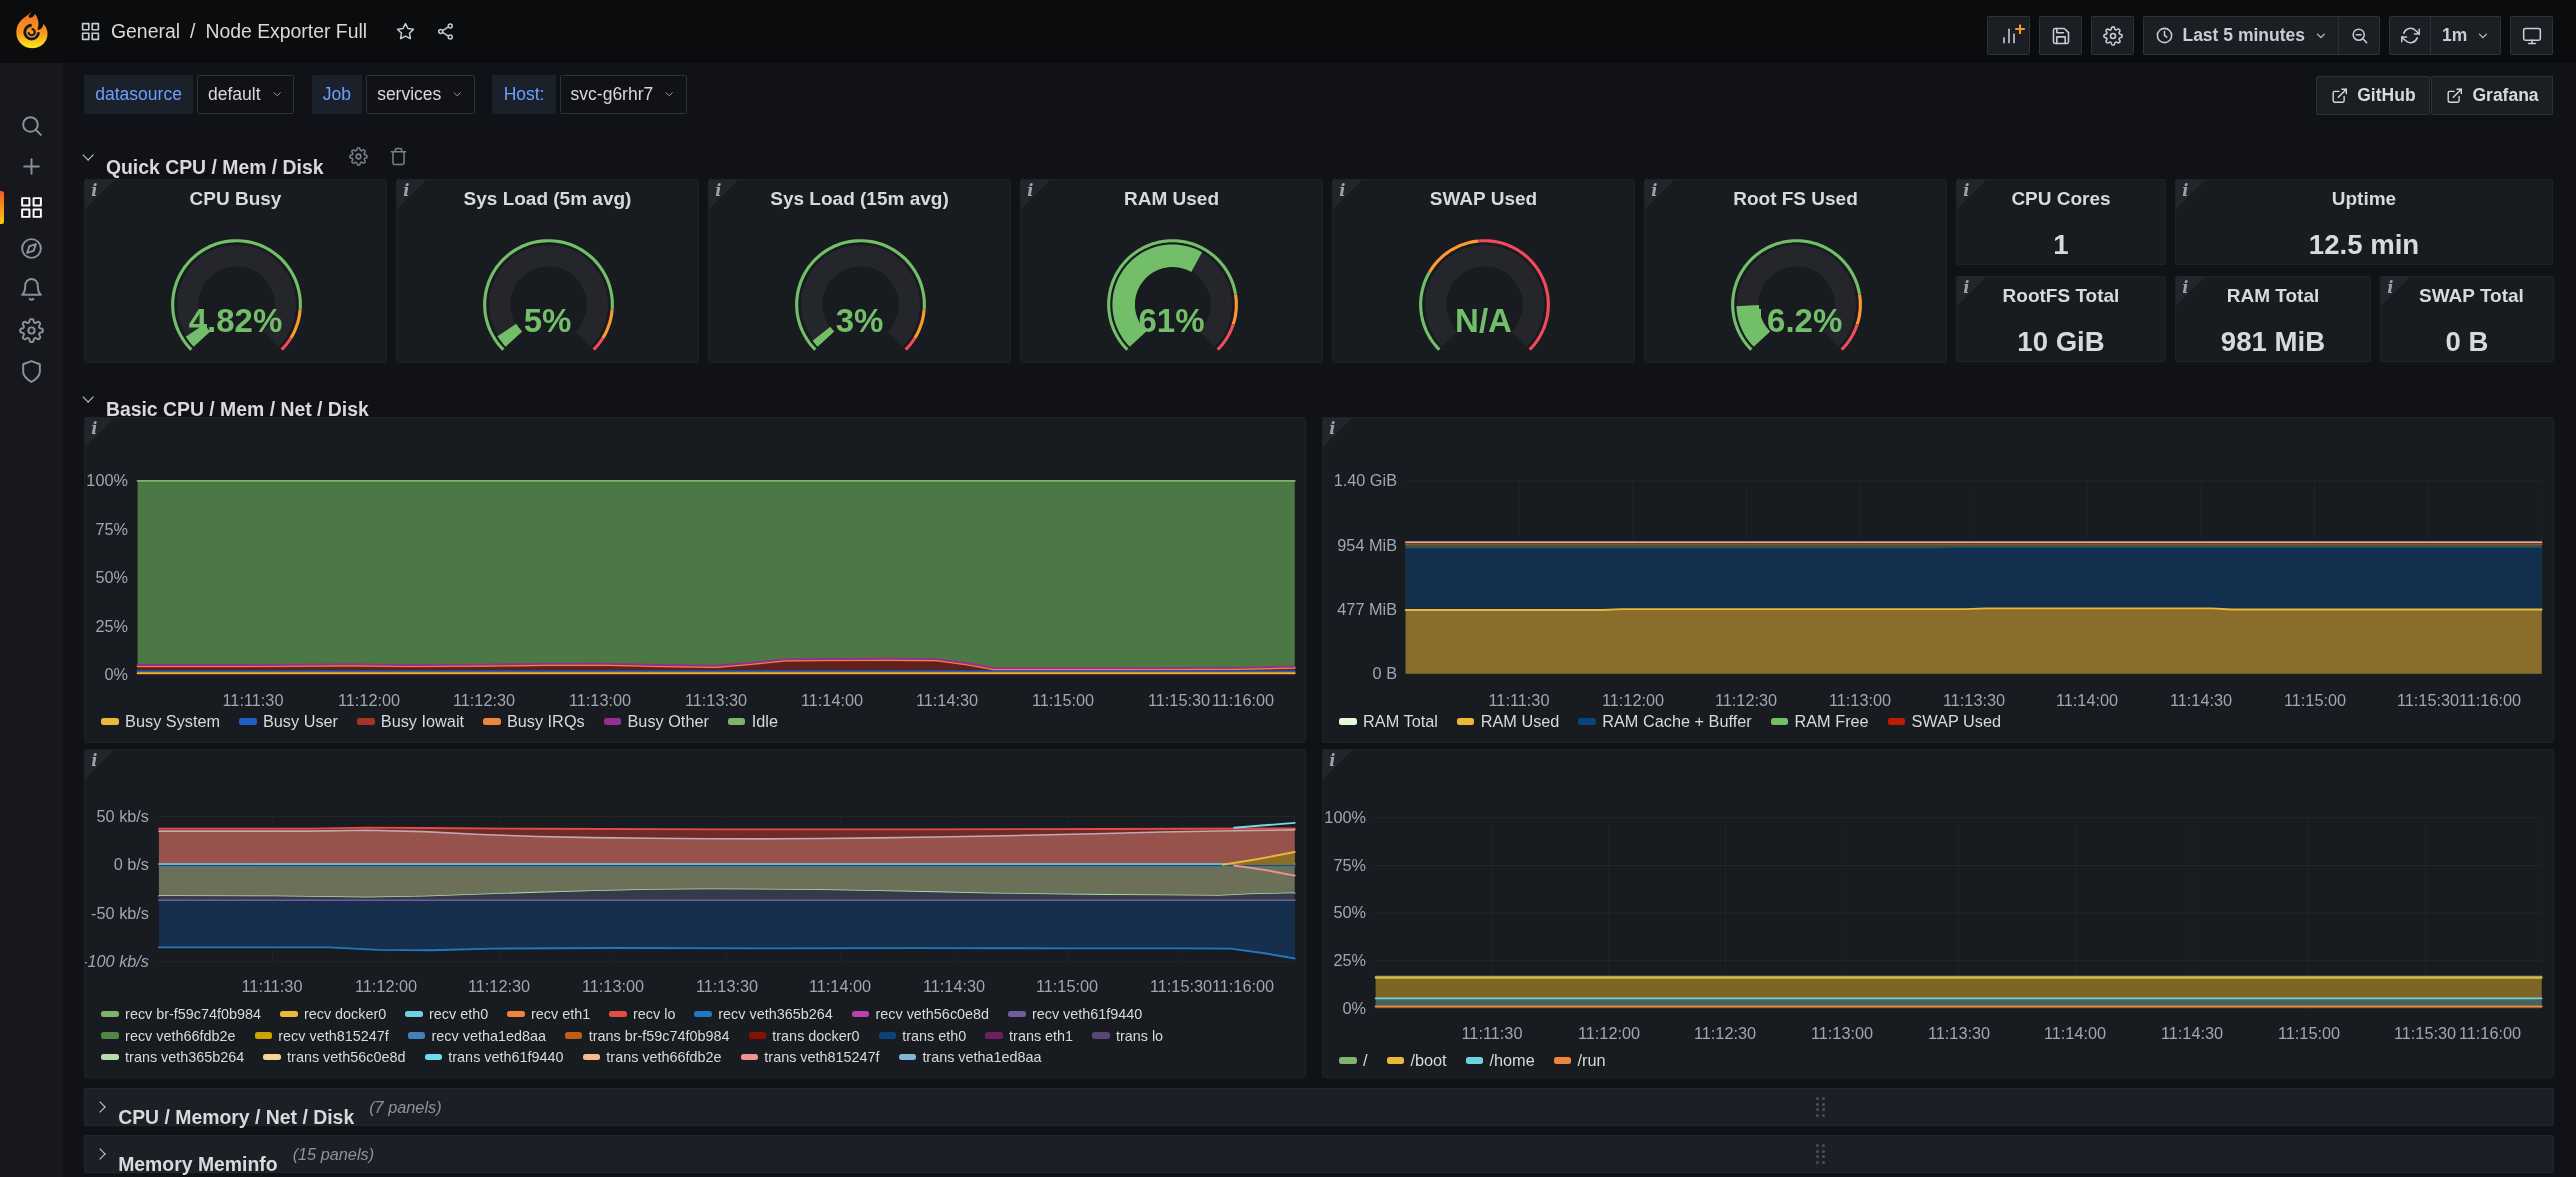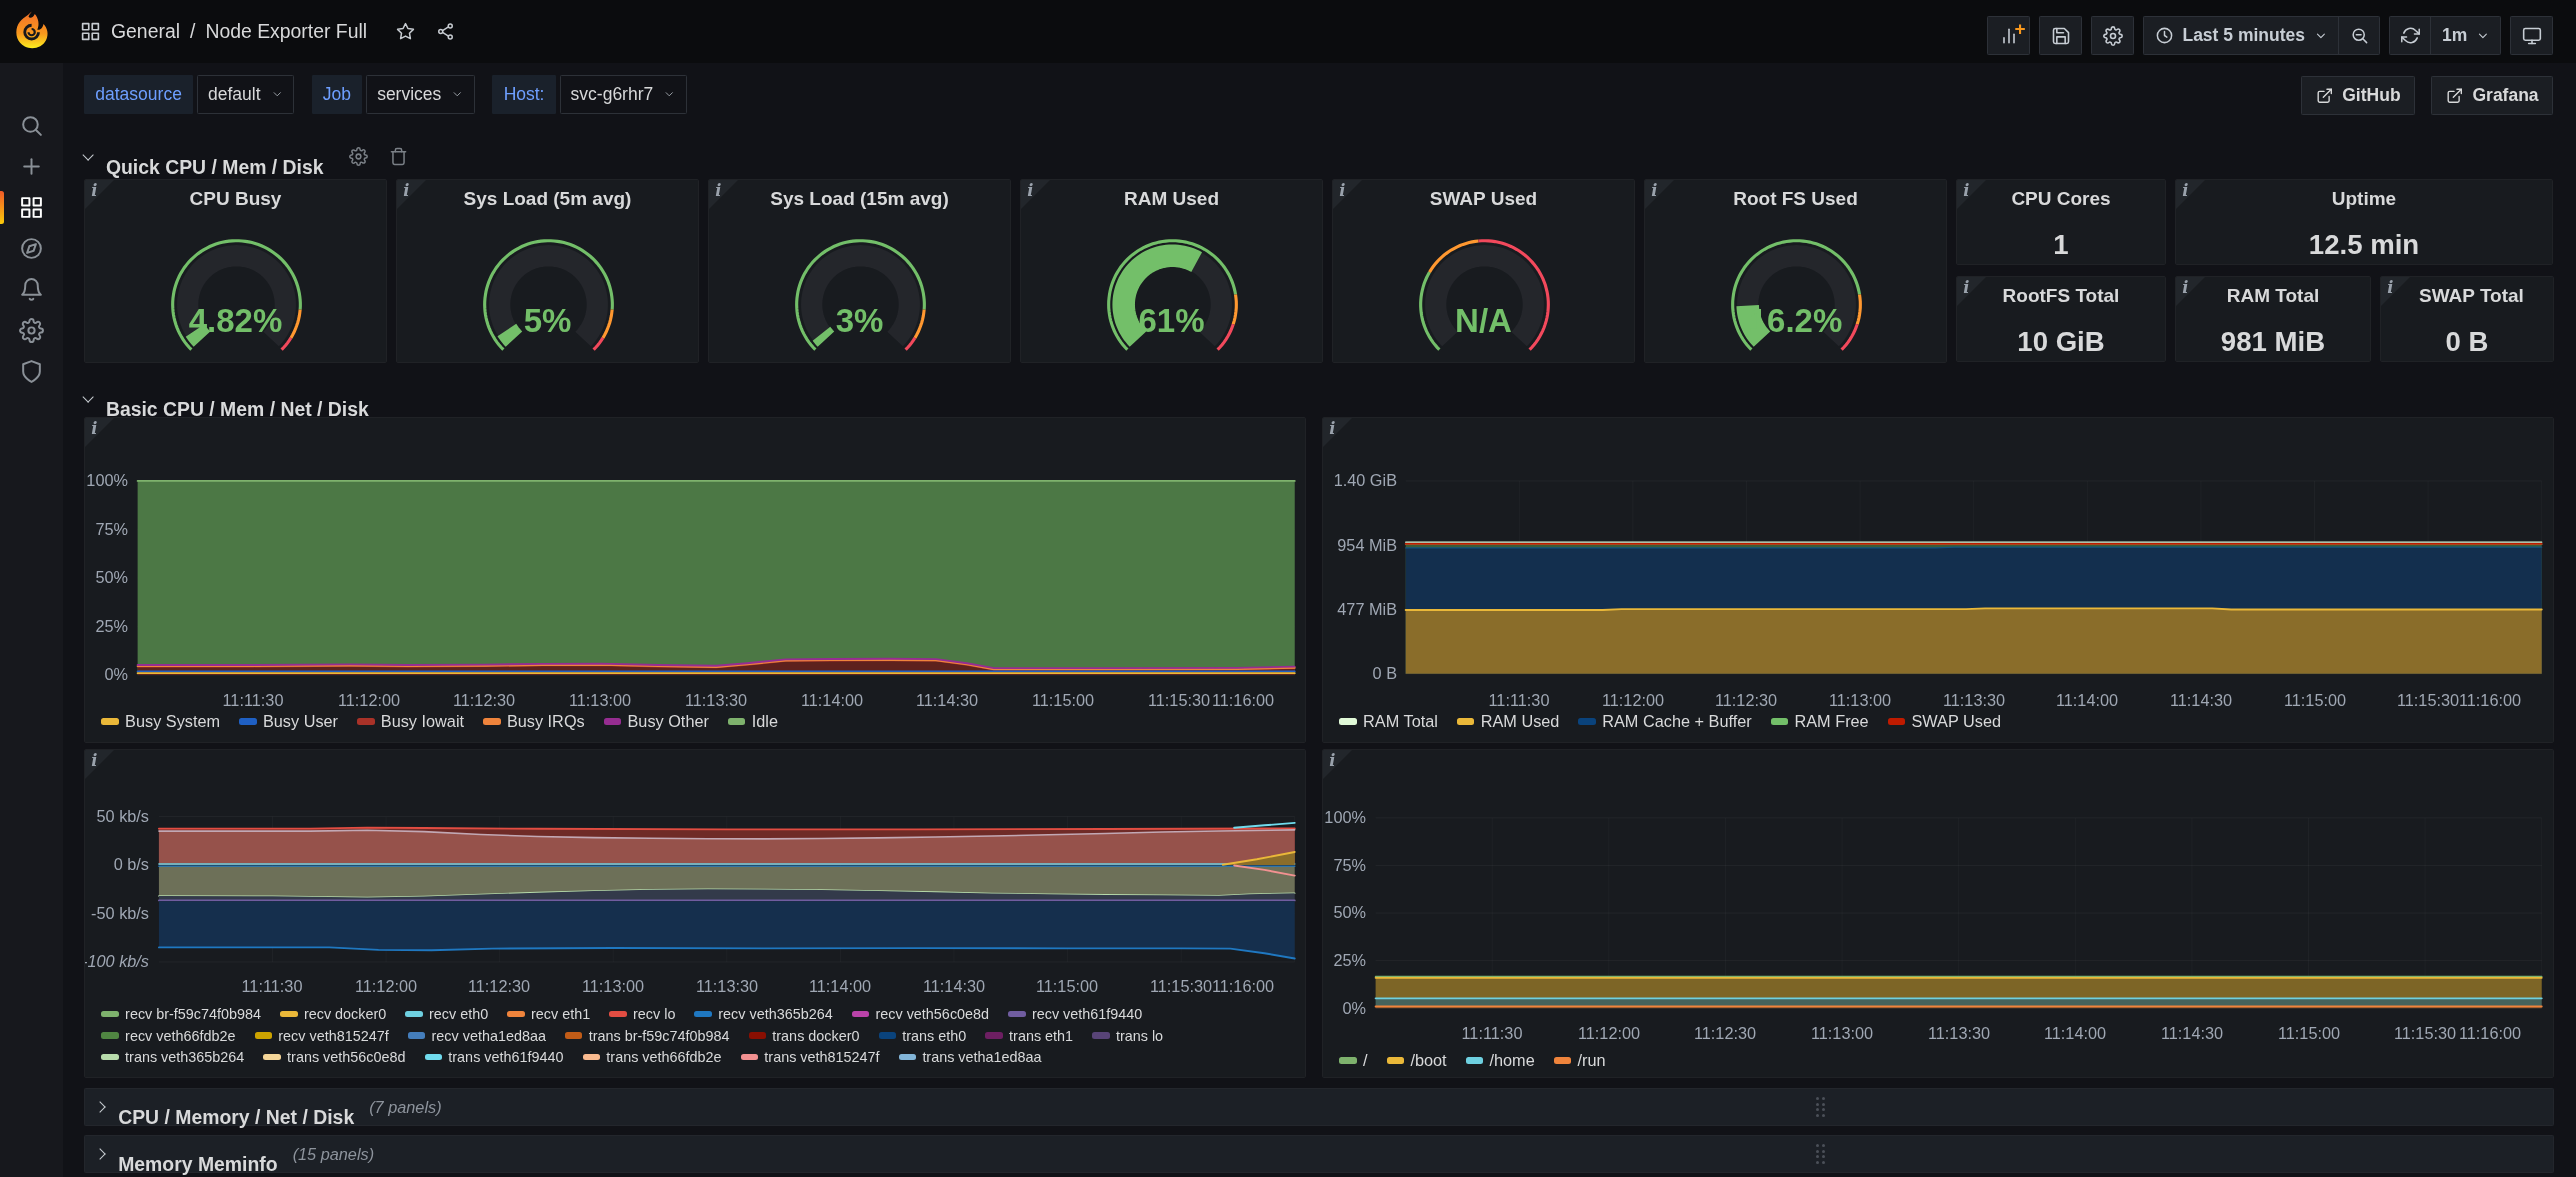--- a/index.html
+++ b/index.html
@@ -22,21 +22,21 @@
   .icon { display:inline-flex; align-items:center; justify-content:center; color:inherit; }
   .icon svg { display:block; }
   .add-wrap { position:relative; }
   .add-plus { position:absolute; right:3.8px; top:1.3px; color:#f8981d; font-size:19px; font-weight:700; line-height:1; }
   
   .var-bar { position:absolute; left:84px; top:75px; display:flex; align-items:center; z-index:3; }
   .var-group { display:flex; margin-right:17.5px; }
   .var-label { background:#1a212b; color:#6e9fff; font-size:17.5px; padding:0 11.3px; display:flex; align-items:center; border-radius:1.3px; margin-right:3.8px; }
   .var-value { background:#111217; border:0.6px solid #2d3138; color:#d8d9da; font-size:17.5px; padding:0 10px; display:flex; align-items:center; gap:10px; border-radius:1.3px; height:39px; }
   .var-label { height:39px; }
-  .links-bar { position:absolute; right:22.6px; top:76px; display:flex; gap:16px; z-index:3; }
+  .links-bar { position:absolute; right:22.6px; top:76px; display:flex; gap:1px; z-index:3; }
   .link-btn { display:flex; align-items:center; gap:8.8px; height:39px; padding:0 13.8px; background:#1b1e23; border:0.6px solid #2d3138; border-radius:1.3px; color:#d8d9da; font-size:17.5px; font-weight:700; }
   
   .row-header { position:absolute; display:flex; align-items:center; height:33px; color:#d8d9da; z-index:2; }
   .row-title { font-size:19.4px; font-weight:700;margin-top:21px; }
   .row-actions { display:flex; gap:21px; margin-left:25px; color:#7b8087; }
   .chev { width:8.1px; height:8.1px; border-top:1.9px solid #c7ccd1; border-right:1.9px solid #c7ccd1; display:inline-block; margin-right:13.8px; }
   .chev.down { transform:rotate(135deg); margin-top:-3.8px; }
   .chev.right { transform:rotate(45deg); }
   .collapsed-row { position:absolute; left:84px; width:2470px; height:38px; background:#1c2026; border:0.6px solid #23262c; border-radius:1.3px; display:flex; align-items:center; padding-left:11.3px; }
   .collapsed-row .count { font-size:16.3px; font-style:italic; color:#8d939c; margin-left:15px; font-weight:400; }

